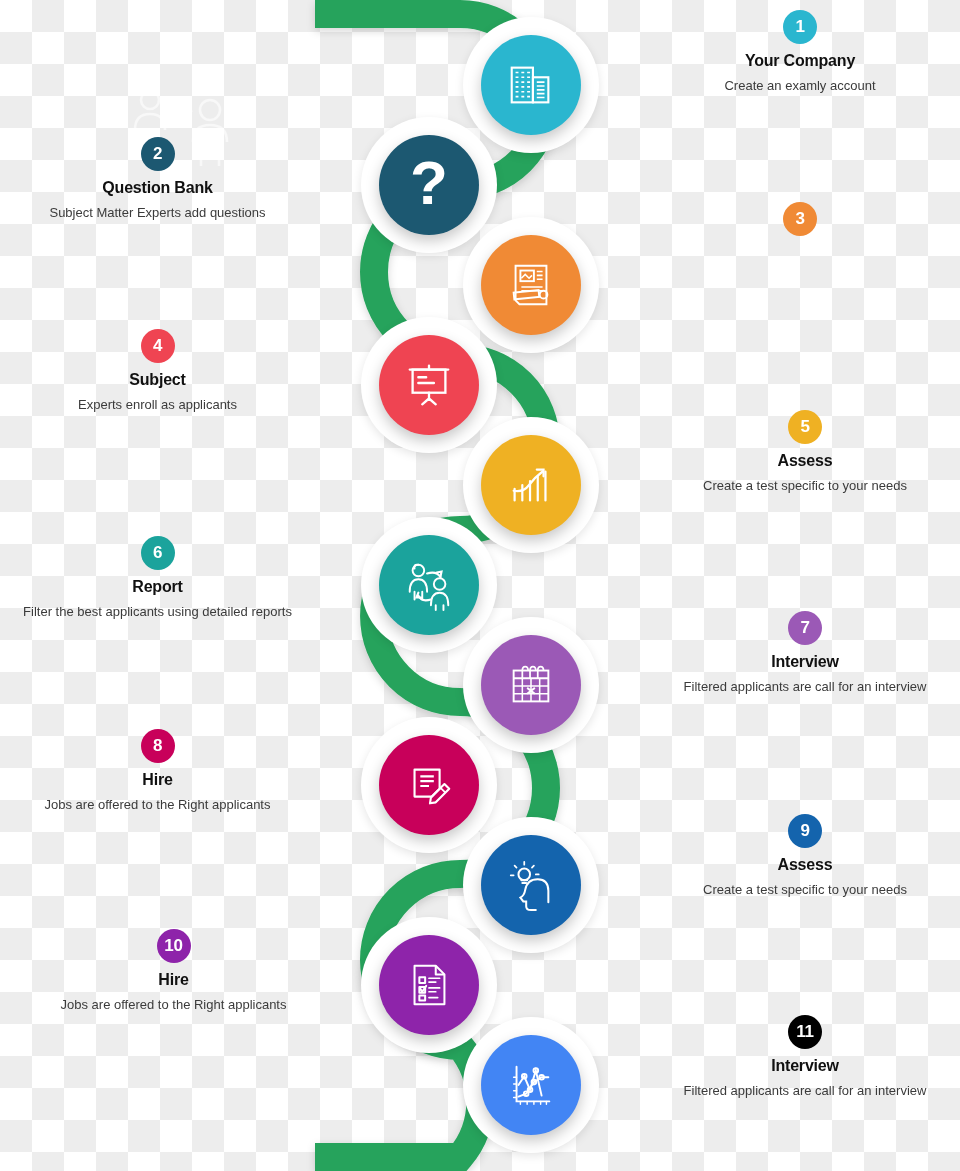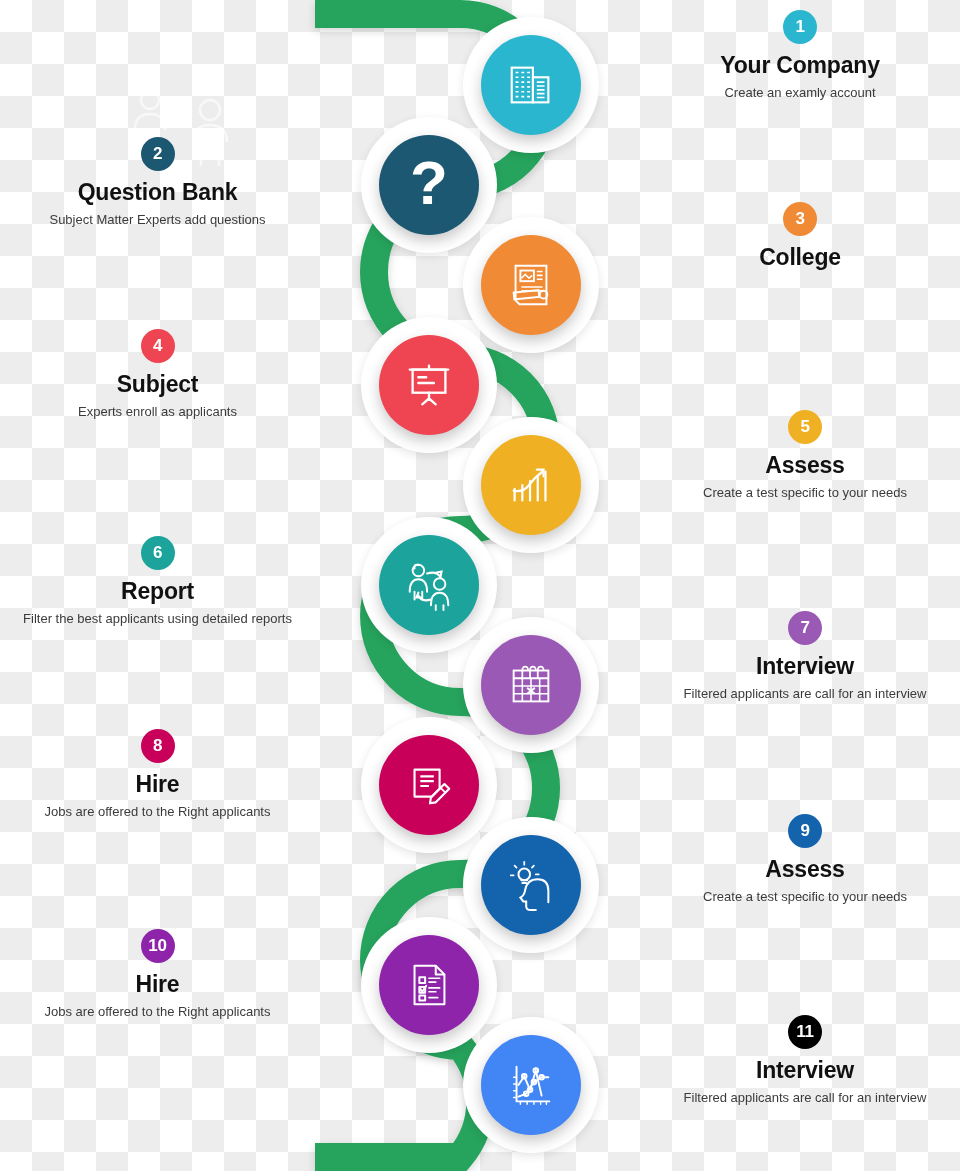--- a/index.html
+++ b/index.html
@@ -44,21 +44,21 @@
   
   .step{position:absolute;z-index:8;text-align:center;}
   .badge{
     width:34px;height:34px;border-radius:50%;
     display:flex;align-items:center;justify-content:center;
     color:#fff;font-weight:bold;font-size:17px;
     margin:0 auto 9px auto;
     letter-spacing:-.3px;
   }
   .step-title{
-    font-size:23px;font-weight:bold;color:#111111;
+    font-size:16px;font-weight:bold;color:#111111;
     margin:0 0 7px 0;line-height:1.05;letter-spacing:-.2px;
   }
   .step-desc{
     font-size:13px;color:#3b3b3b;line-height:1.32;margin:0;
     font-weight:normal;
   }
 
   
   .watermark{
     position:absolute;left:118px;top:80px;width:130px;height:110px;
@@ -269,21 +269,20 @@
         <span>2</span>
       </div>
     <h3 class="step-title">Question Bank</h3>
     <p class="step-desc">Subject Matter Experts add questions</p>
   </div>
 
   <div class="step" style="left:640px;top:202px;width:320px;">
     <div class="badge" style="background:#f08a35;">
         <span>3</span>
       </div>
-    <h3 class="step-title">College</h3>
   </div>
 
   <div class="step" style="left:0px;top:329px;width:315px;">
     <div class="badge" style="background:#ef4452;">
         <span>4</span>
       </div>
     <h3 class="step-title">Subject</h3>
     <p class="step-desc">Experts enroll as applicants</p>
   </div>
 
@@ -320,21 +319,21 @@
   </div>
 
   <div class="step" style="left:645px;top:814px;width:320px;">
     <div class="badge" style="background:#1464ad;">
         <span>9</span>
       </div>
     <h3 class="step-title">Assess</h3>
     <p class="step-desc">Create a test specific to your needs</p>
   </div>
 
-  <div class="step" style="left:0px;top:929px;width:315px;">
+  <div class="step" style="left:0px;top:929px;width:315px;padding-left:16px;">
     <div class="badge" style="background:#8e24aa;">
         <span>10</span>
       </div>
     <h3 class="step-title">Hire</h3>
     <p class="step-desc">Jobs are offered to the Right applicants</p>
   </div>
 
   <div class="step" style="left:645px;top:1015px;width:320px;">
     <div class="badge" style="background:#000000;">
         <span>11</span>

